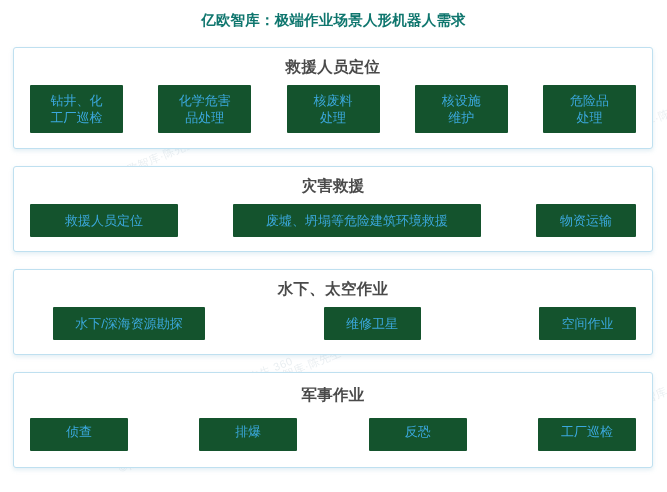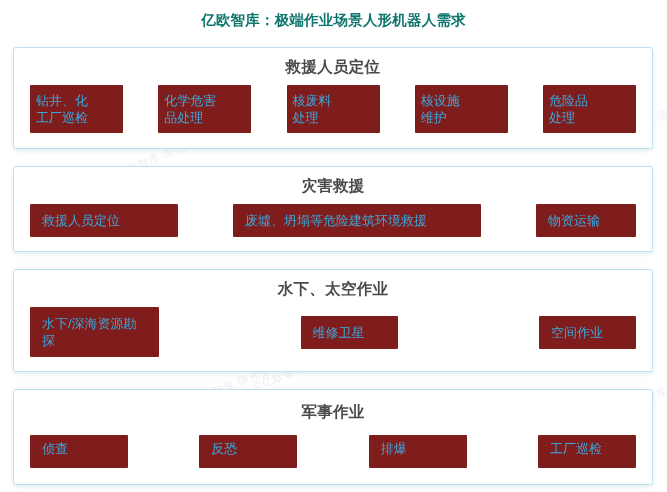--- a/index.html
+++ b/index.html
@@ -78,37 +78,38 @@
     align-items: center;
     padding: 0 16px 14px 16px;
   }
   .pill-row.even {
     justify-content: space-between;
   }
   .pill-row.spread {
     justify-content: space-between;
   }
   .pill {
-    background: #7f1d1d;
+    background: #14532d;
     color: #3ba8dd;
     font-size: 13px;
     line-height: 17px;
+    text-align: center;
     padding: 8px 12px;
     border-radius: 1px;
     white-space: pre-line;
     box-sizing: border-box;
   }
   .pill.two-line {
     width: 93px;
     padding: 7px 6px;
   }
   .pill.w-rescue   { width: 148px; }
   .pill.w-debris   { width: 248px; }
   .pill.w-supply   { width: 100px; }
-  .pill.w-deepsea  { width: 129px; }
+  .pill.w-deepsea  { width: 152px; margin-left: 23px; }
   .pill.w-satell   { width: 97px; }
   .pill.w-space    { width: 97px; }
   .pill.w-mil      { width: 98px; }
 
   
   .card.c-energy  .pill-row { padding-bottom: 15px; }
   .card.c-disaster .pill-row { padding-bottom: 14px; }
   .card.c-space   .pill-row { padding-bottom: 14px; }
   .card.c-military .pill-row { padding-bottom: 16px; }
   .card.c-military .card-title { padding-top: 12px; padding-bottom: 12px; }
@@ -164,19 +165,19 @@
       <div class="pill w-deepsea">水下/深海资源勘探</div>
       <div class="pill w-satell">维修卫星</div>
       <div class="pill w-space">空间作业</div>
     </div>
   </div>
 
   <div class="card c-military">
     <div class="card-title">军事作业</div>
     <div class="pill-row spread">
       <div class="pill w-mil">侦查</div>
+      <div class="pill w-mil">排爆</div>
       <div class="pill w-mil">反恐</div>
-      <div class="pill w-mil">排爆</div>
       <div class="pill w-mil">工厂巡检</div>
     </div>
   </div>
 
 </div>
 
 </body></html>

